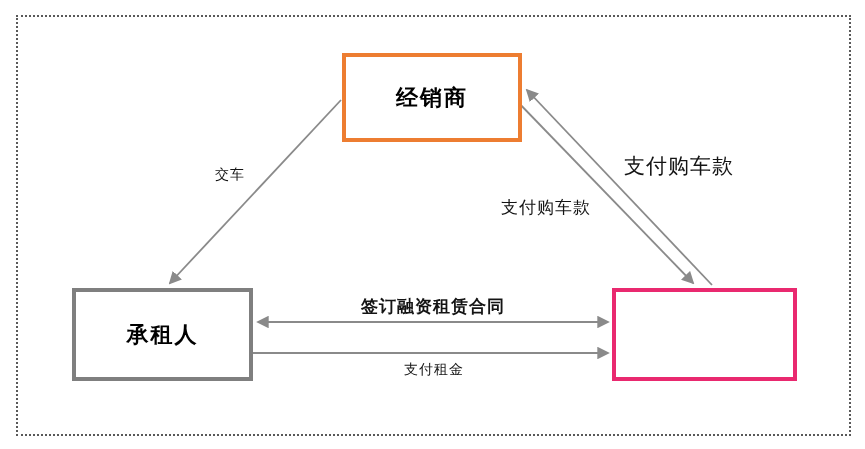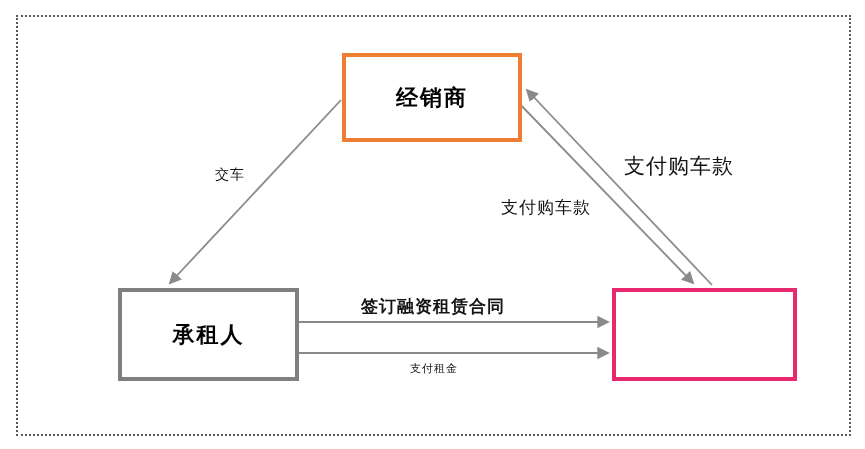--- a/index.html
+++ b/index.html
@@ -53,21 +53,20 @@
     border: 4px solid #ED7D31;
     font-size: 22px;
   }
   .node-lessee {
     left: 72px;
     top: 288px;
     width: 181px;
     height: 93px;
     border: 4px solid #7F7F7F;
     font-size: 22px;
-    margin-left: 46px;
   }
   .node-lessor {
     left: 612px;
     top: 288px;
     width: 185px;
     height: 93px;
     border: 4px solid #E9296F;
     font-size: 20px;
     line-height: 1.3;
   }
@@ -76,21 +75,21 @@
     color: #141414;
     font-size: 14px;
     text-align: center;
     white-space: nowrap;
     letter-spacing: 1px;
   }
   .lbl-deliver   { left: 188px; top: 166px; width: 84px; }
   .lbl-purchase  { left: 624px; top: 152px; width: 100px; font-size: 21px; }
   .lbl-register  { left: 490px; top: 196px; width: 112px; font-size: 17px; }
   .lbl-contract  { left: 360px; top: 295px; width: 146px; font-size: 17px; font-weight: bold; }
-  .lbl-rent      { left: 395px; top: 361px; width: 78px;  font-size: 11px; }
+  .lbl-rent      { left: 395px; top: 361px; width: 78px;  font-size: 14px; }
 </style>
 </head>
 <body>
 
 <div class="canvas">
 
   <div class="outer-frame"></div>
 
   <svg class="arrows-layer" width="865" height="449" viewBox="0 0 865 449" xmlns="http://www.w3.org/2000/svg">
     <defs>

